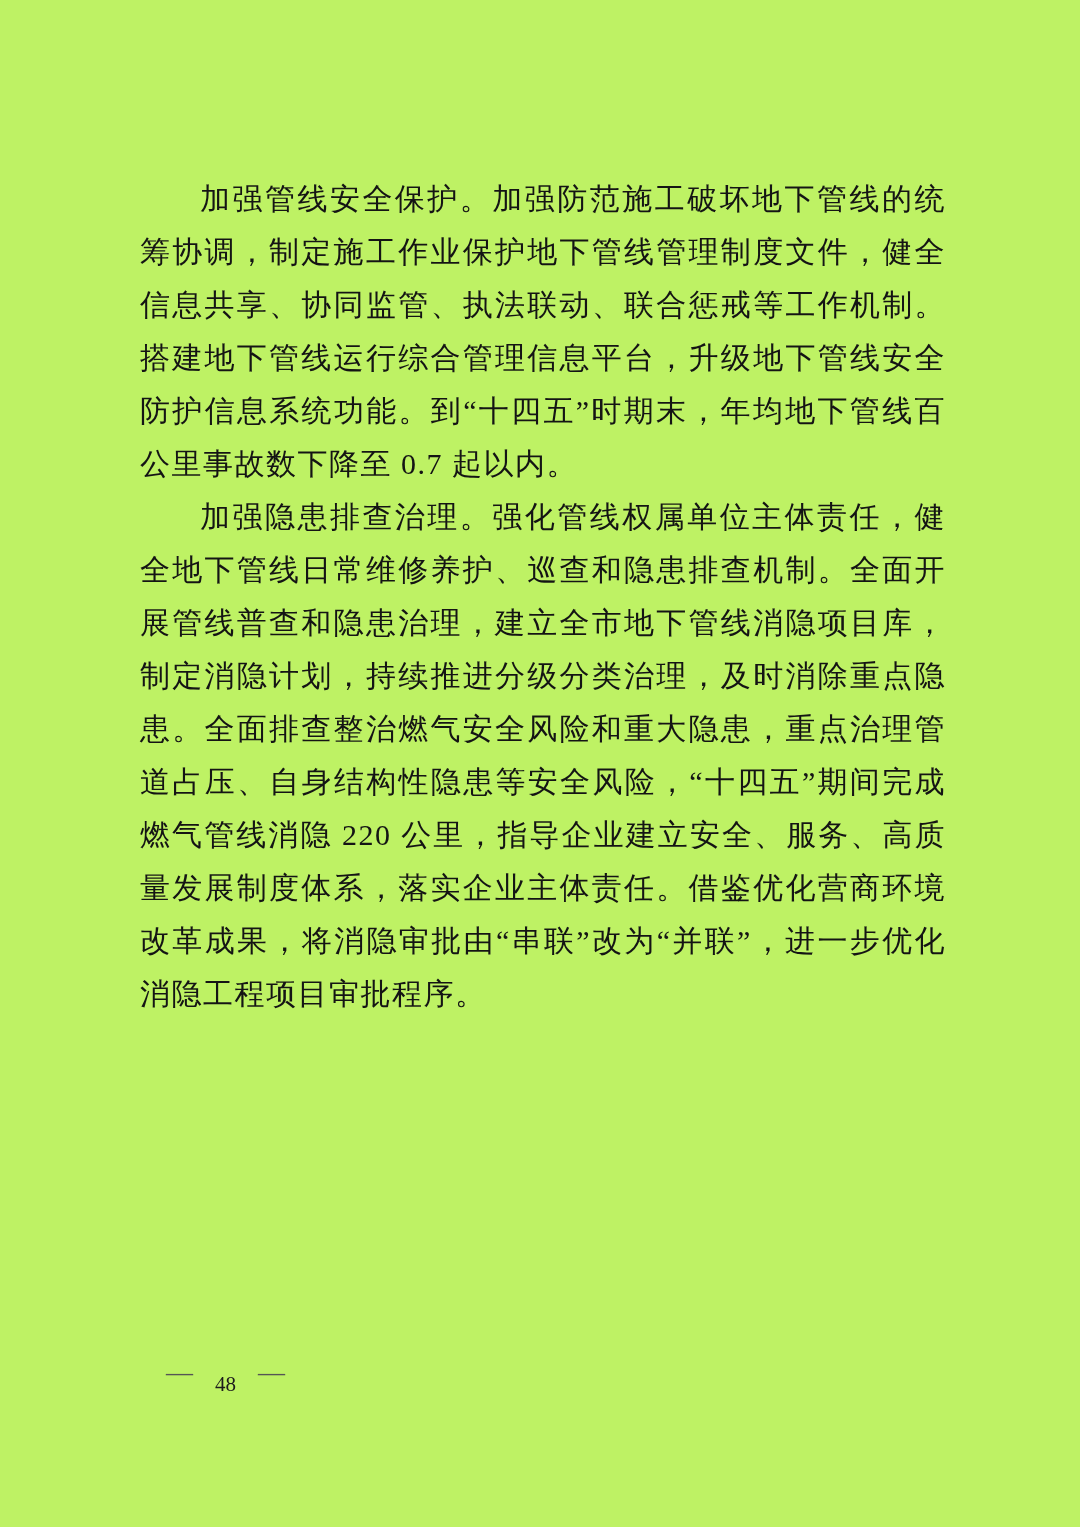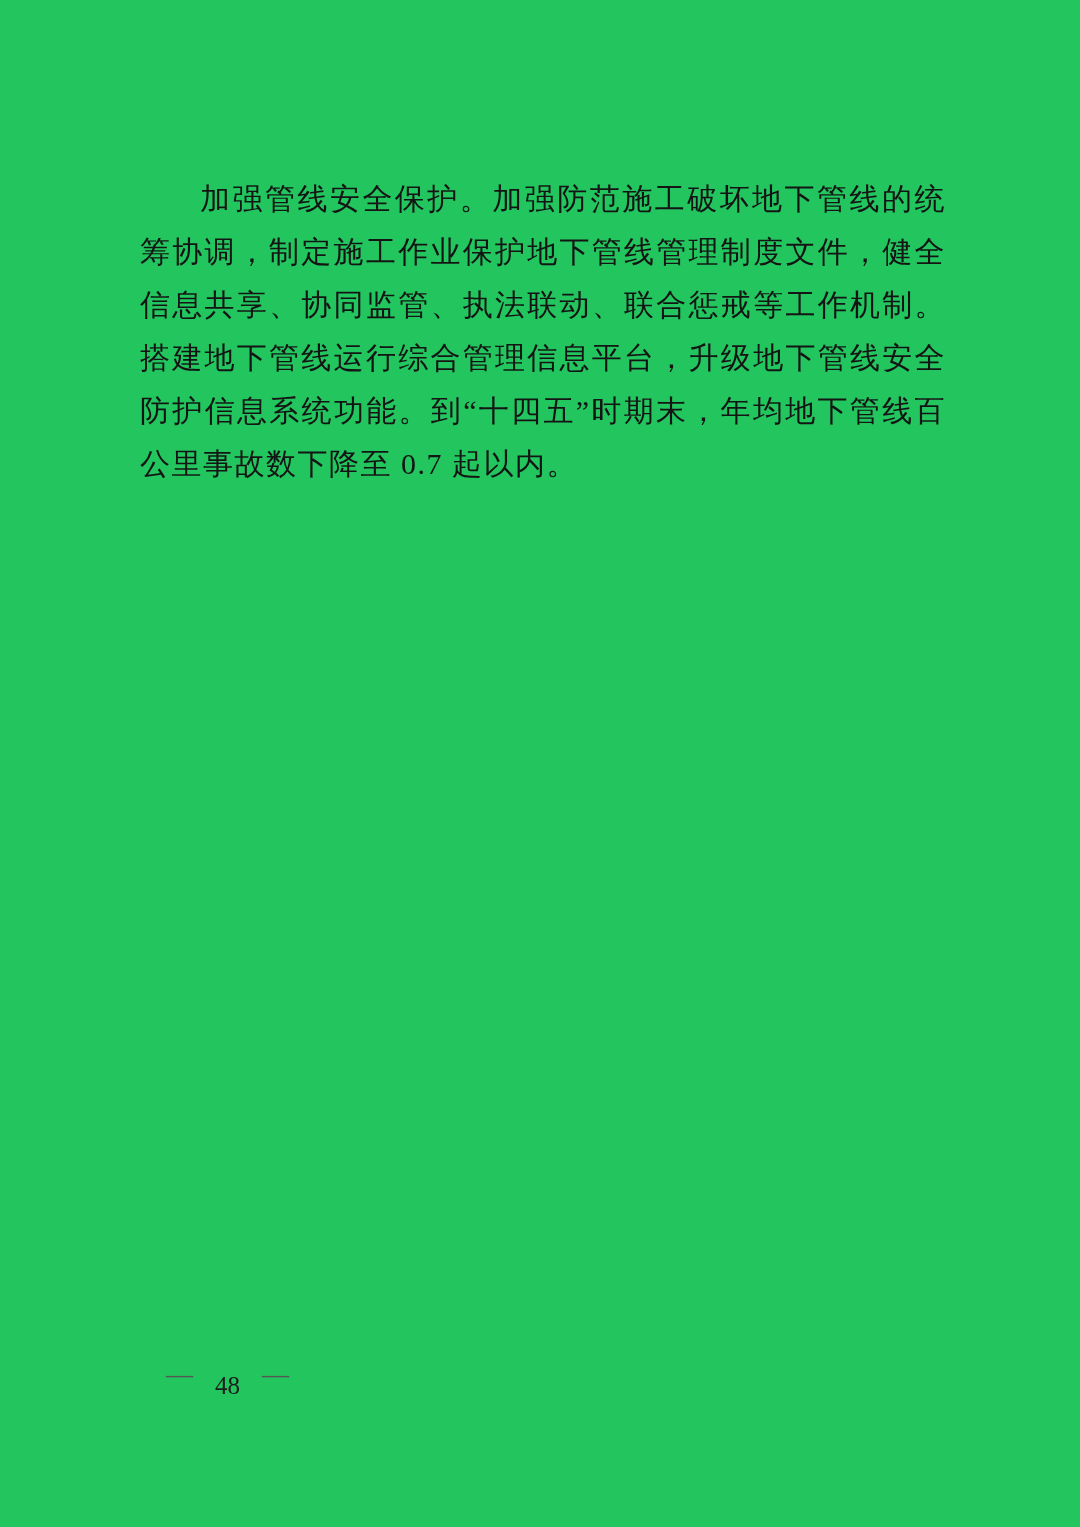--- a/index.html
+++ b/index.html
@@ -4,21 +4,21 @@
 <style>
   html, body {
     margin: 0;
     padding: 0;
     background: #ffffff;
   }
   .page {
     position: relative;
     width: 1080px;
     height: 1527px;
-    background: #22c55e;
+    background: #bef264;
     overflow: hidden;
     font-family: "Liberation Serif", "DejaVu Serif", serif;
     color: #141414;
   }
   .content {
     position: absolute;
     left: 140px;
     top: 172px;
     width: 806px;
   }
@@ -41,31 +41,32 @@
     align-items: center;
     gap: 22px;
     font-size: 27px;
     color: #2b2b2b;
   }
   .footer .dash {
     color: #555;
     letter-spacing: 0;
   }
   .footer .num {
-    font-size: 25px;
+    font-size: 21px;
     color: #1c1c1c;
     margin-top: 24px;
   }
 </style>
 </head>
 <body>
 
 <div class="page">
   <div class="content">
     <p>加强管线安全保护。加强防范施工破坏地下管线的统筹协调，制定施工作业保护地下管线管理制度文件，健全信息共享、协同监管、执法联动、联合惩戒等工作机制。搭建地下管线运行综合管理信息平台，升级地下管线安全防护信息系统功能。到“十四五”时期末，年均地下管线百公里事故数下降至 0.7 起以内。</p>
+    <p>加强隐患排查治理。强化管线权属单位主体责任，健全地下管线日常维修养护、巡查和隐患排查机制。全面开展管线普查和隐患治理，建立全市地下管线消隐项目库，制定消隐计划，持续推进分级分类治理，及时消除重点隐患。全面排查整治燃气安全风险和重大隐患，重点治理管道占压、自身结构性隐患等安全风险，“十四五”期间完成燃气管线消隐 220 公里，指导企业建立安全、服务、高质量发展制度体系，落实企业主体责任。借鉴优化营商环境改革成果，将消隐审批由“串联”改为“并联”，进一步优化消隐工程项目审批程序。</p>
   </div>
 
   <div class="footer">
     <span class="dash">—</span>
     <span class="num">48</span>
     <span class="dash">—</span>
   </div>
 </div>
 
 </body></html>

